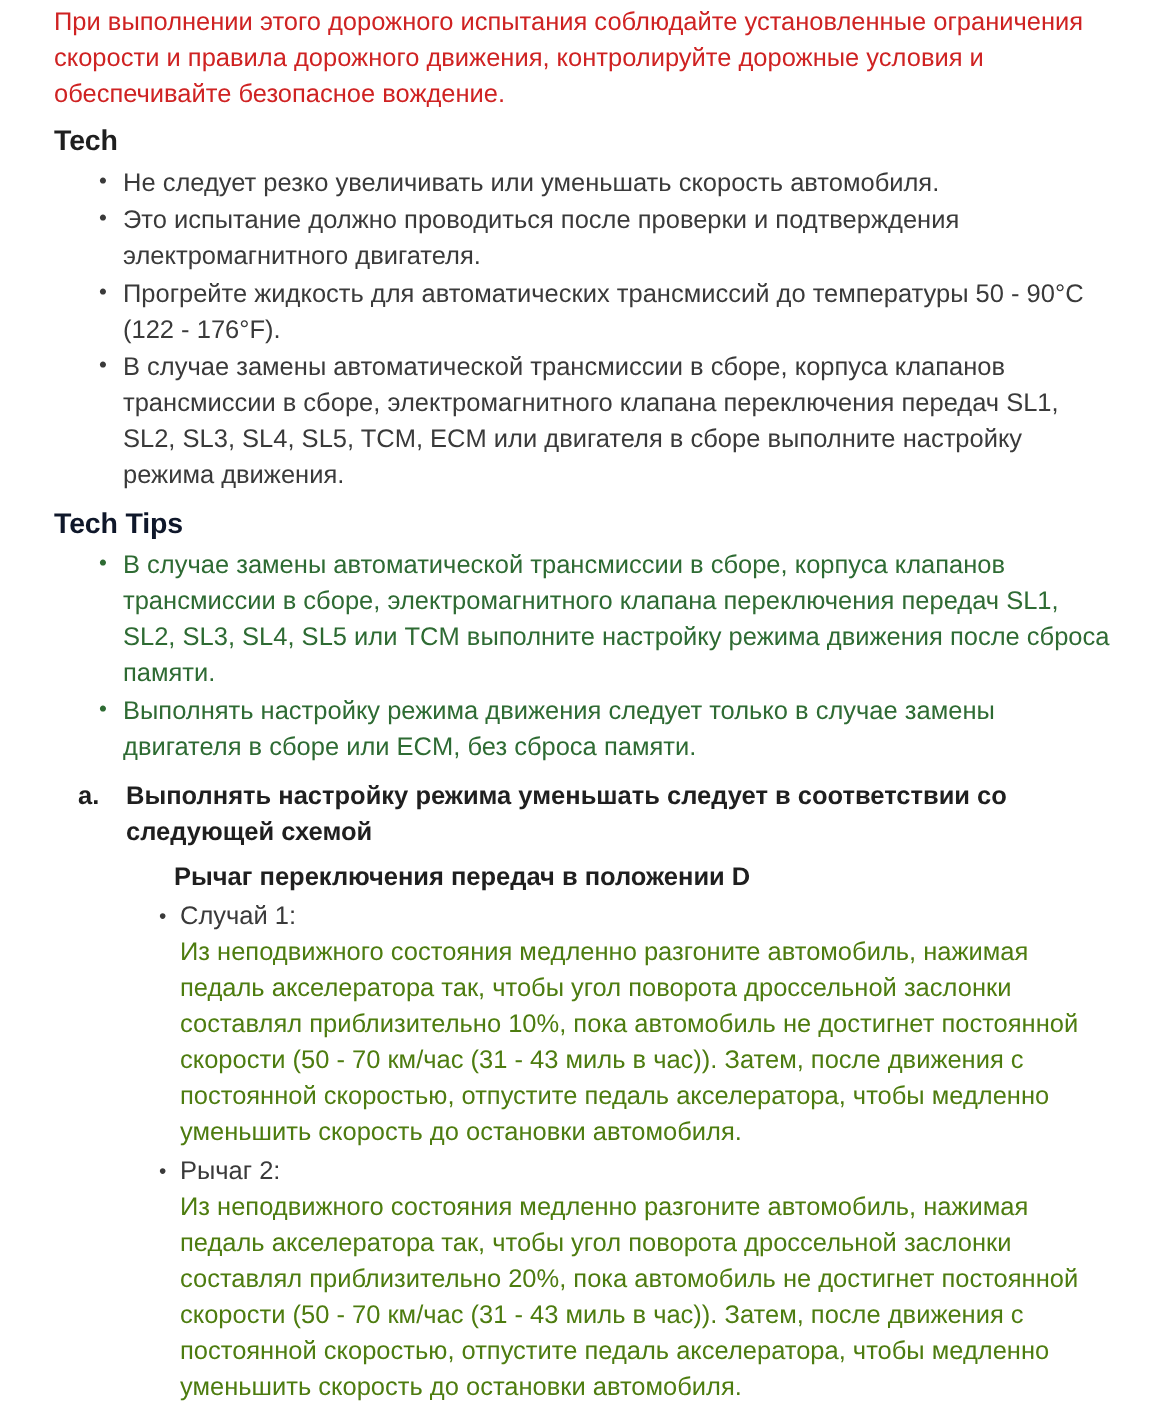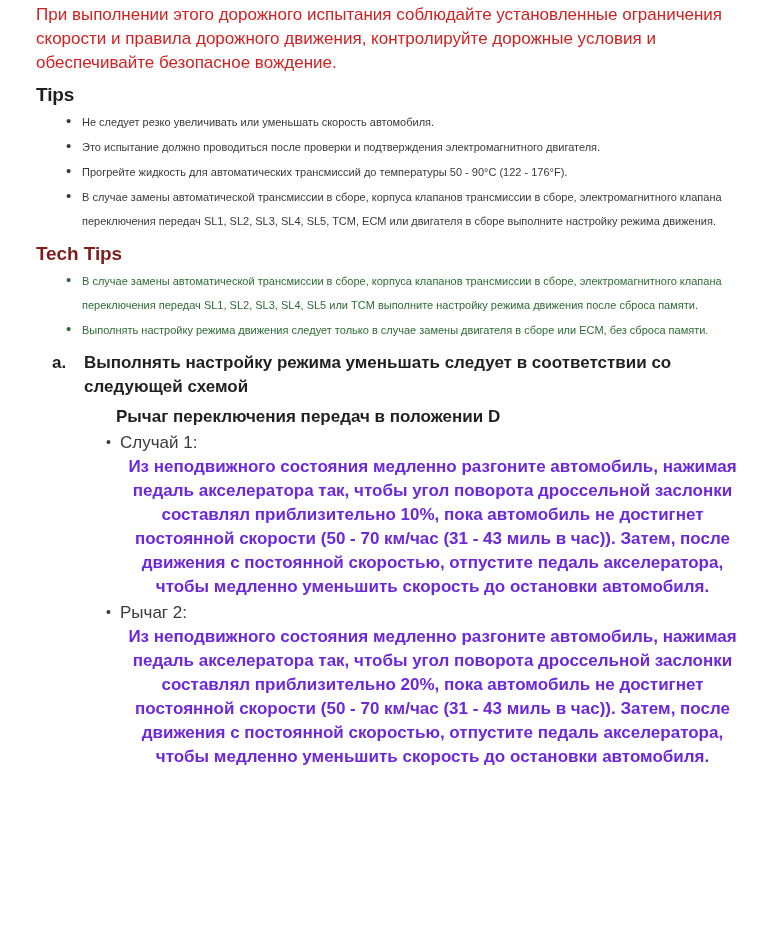--- a/index.html
+++ b/index.html
@@ -39,35 +39,35 @@
     font-size: 19px;
     font-weight: bold;
     color: #1f1f1f;
     line-height: 24px;
     margin: 8px 0 3px 0;
     letter-spacing: -0.1px;
   }
   .h-tips {
     font-size: 19px;
     font-weight: bold;
-    color: #7f1d1d;
+    color: #0f172a;
     line-height: 24px;
     margin: 9px 0 3px 0;
     letter-spacing: -0.1px;
   }
 
   
   ul.blist {
     list-style: none;
     margin: 0;
     padding: 0;
   }
   ul.blist > li {
     position: relative;
-    font-size: 11px;
+    font-size: 17px;
     line-height: 24px;
     padding-left: 16px;
     margin-left: 30px;
     margin-bottom: 1px;
   }
   ul.blist > li::before {
     content: "\2022";
     position: absolute;
     left: 0;
     top: -1px;
@@ -127,35 +127,34 @@
     content: "\2022";
     position: absolute;
     left: 0;
     top: -1px;
     font-size: 14px;
     line-height: 24px;
   }
   .case-body {
     font-size: 17px;
     line-height: 24px;
-    font-weight: bold;
-    color: #6d28d9;
+    font-weight: normal;
+    color: #4d7c0f;
     margin: 0 0 2px 0;
     max-width: 645px;
-    text-align: center;
   }
 </style>
 </head>
 <body>
 
 <div class="page">
 
   <p class="warning">При выполнении этого дорожного испытания соблюдайте установленные ограничения скорости и правила дорожного движения, контролируйте дорожные условия и обеспечивайте безопасное вождение.</p>
 
-  <h2 class="h-note">Tips</h2>
+  <h2 class="h-note">Tech</h2>
 
   <ul class="blist note-list">
     <li>Не следует резко увеличивать или уменьшать скорость автомобиля.</li>
     <li>Это испытание должно проводиться после проверки и подтверждения электромагнитного двигателя.</li>
     <li>Прогрейте жидкость для автоматических трансмиссий до температуры 50 - 90°C (122 - 176°F).</li>
     <li>В случае замены автоматической трансмиссии в сборе, корпуса клапанов трансмиссии в сборе, электромагнитного клапана переключения передач SL1, SL2, SL3, SL4, SL5, TCM, ECM или двигателя в сборе выполните настройку режима движения.</li>
   </ul>
 
   <h2 class="h-tips">Tech Tips</h2>
 

